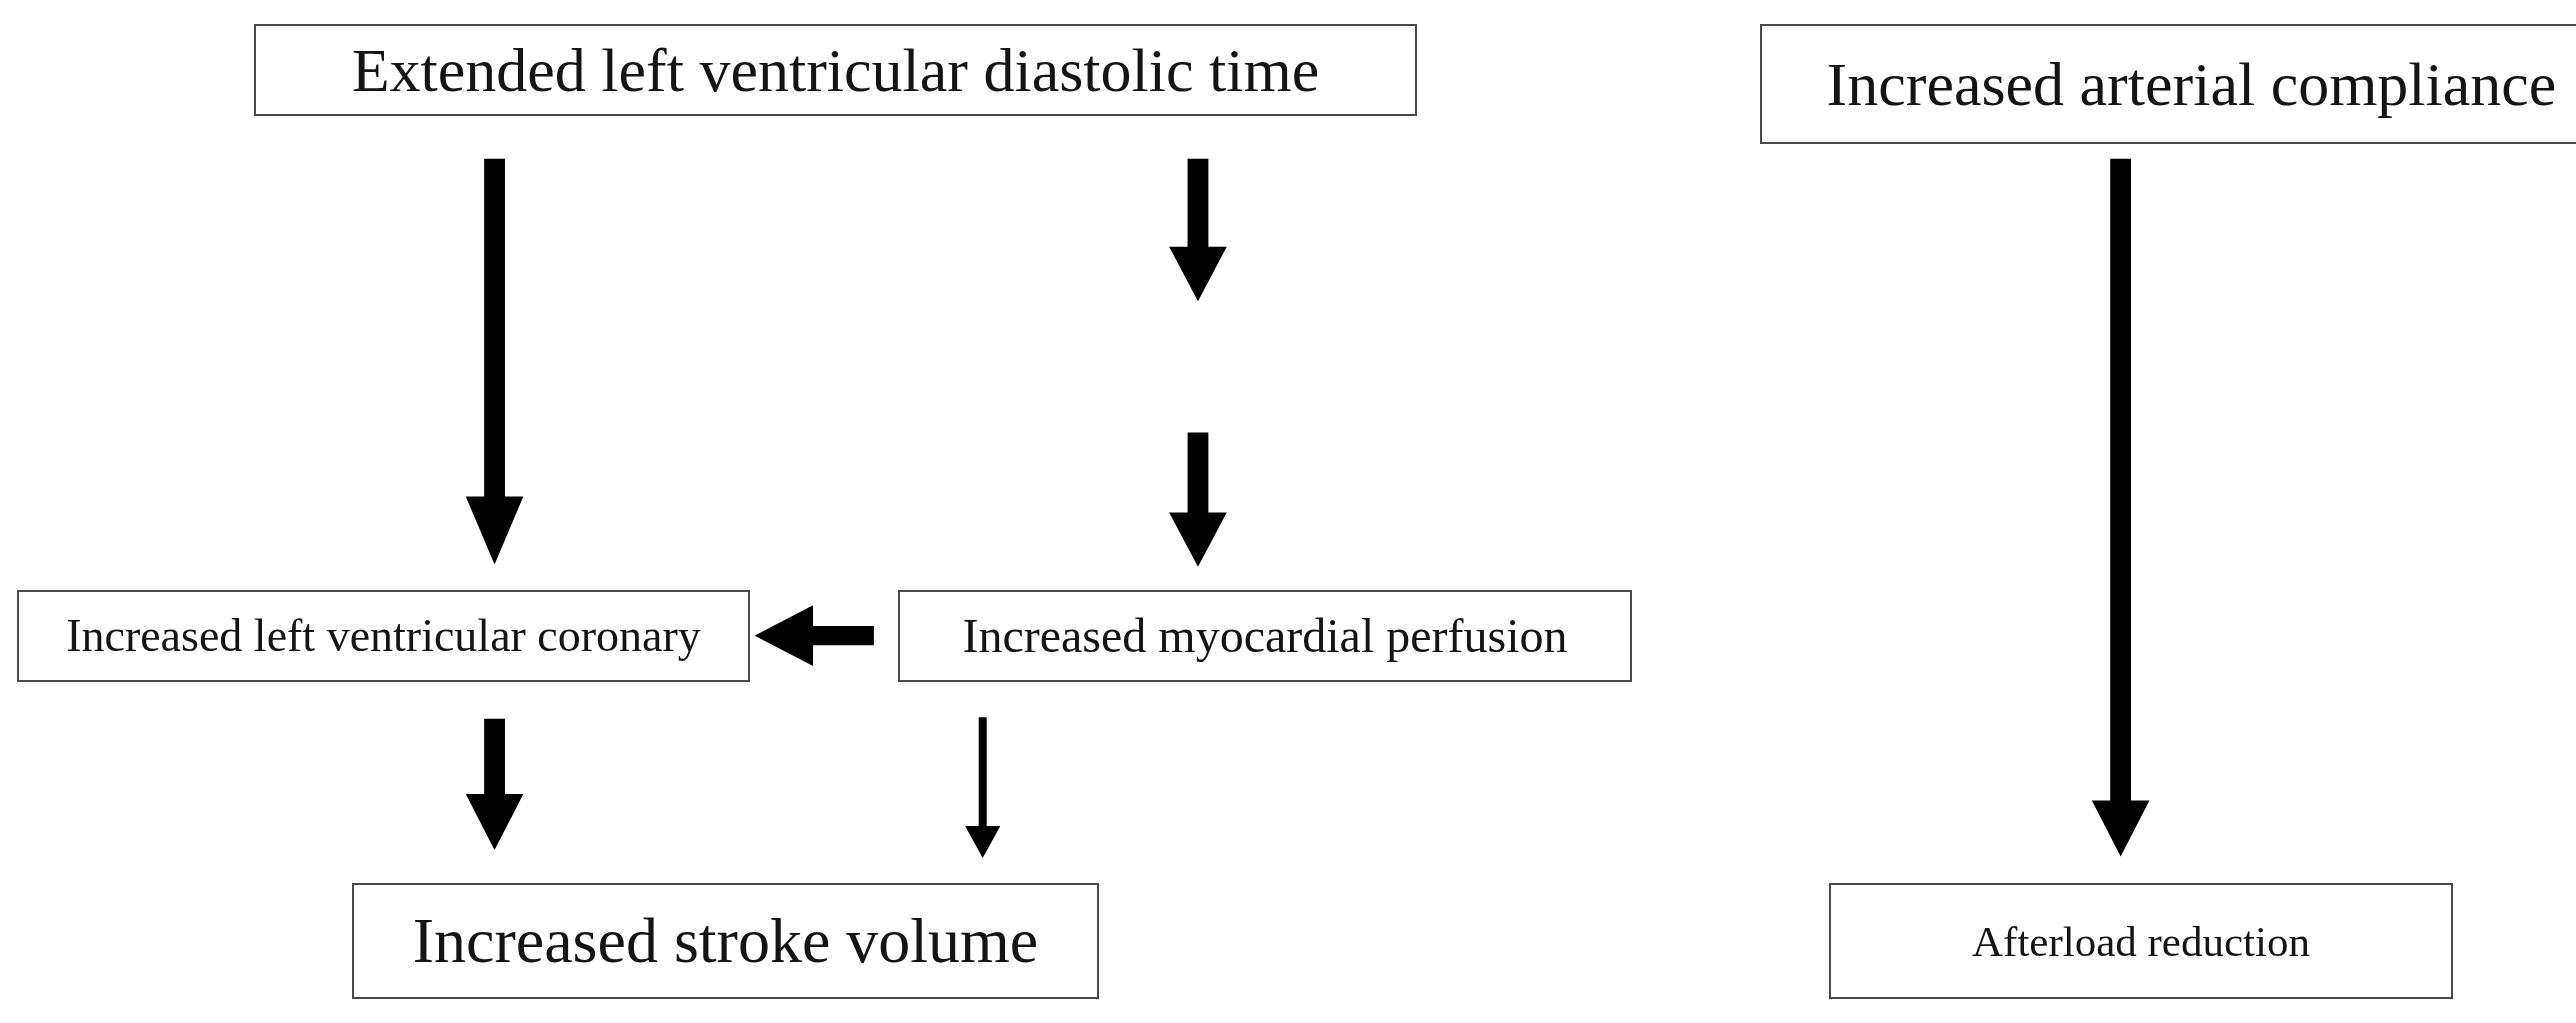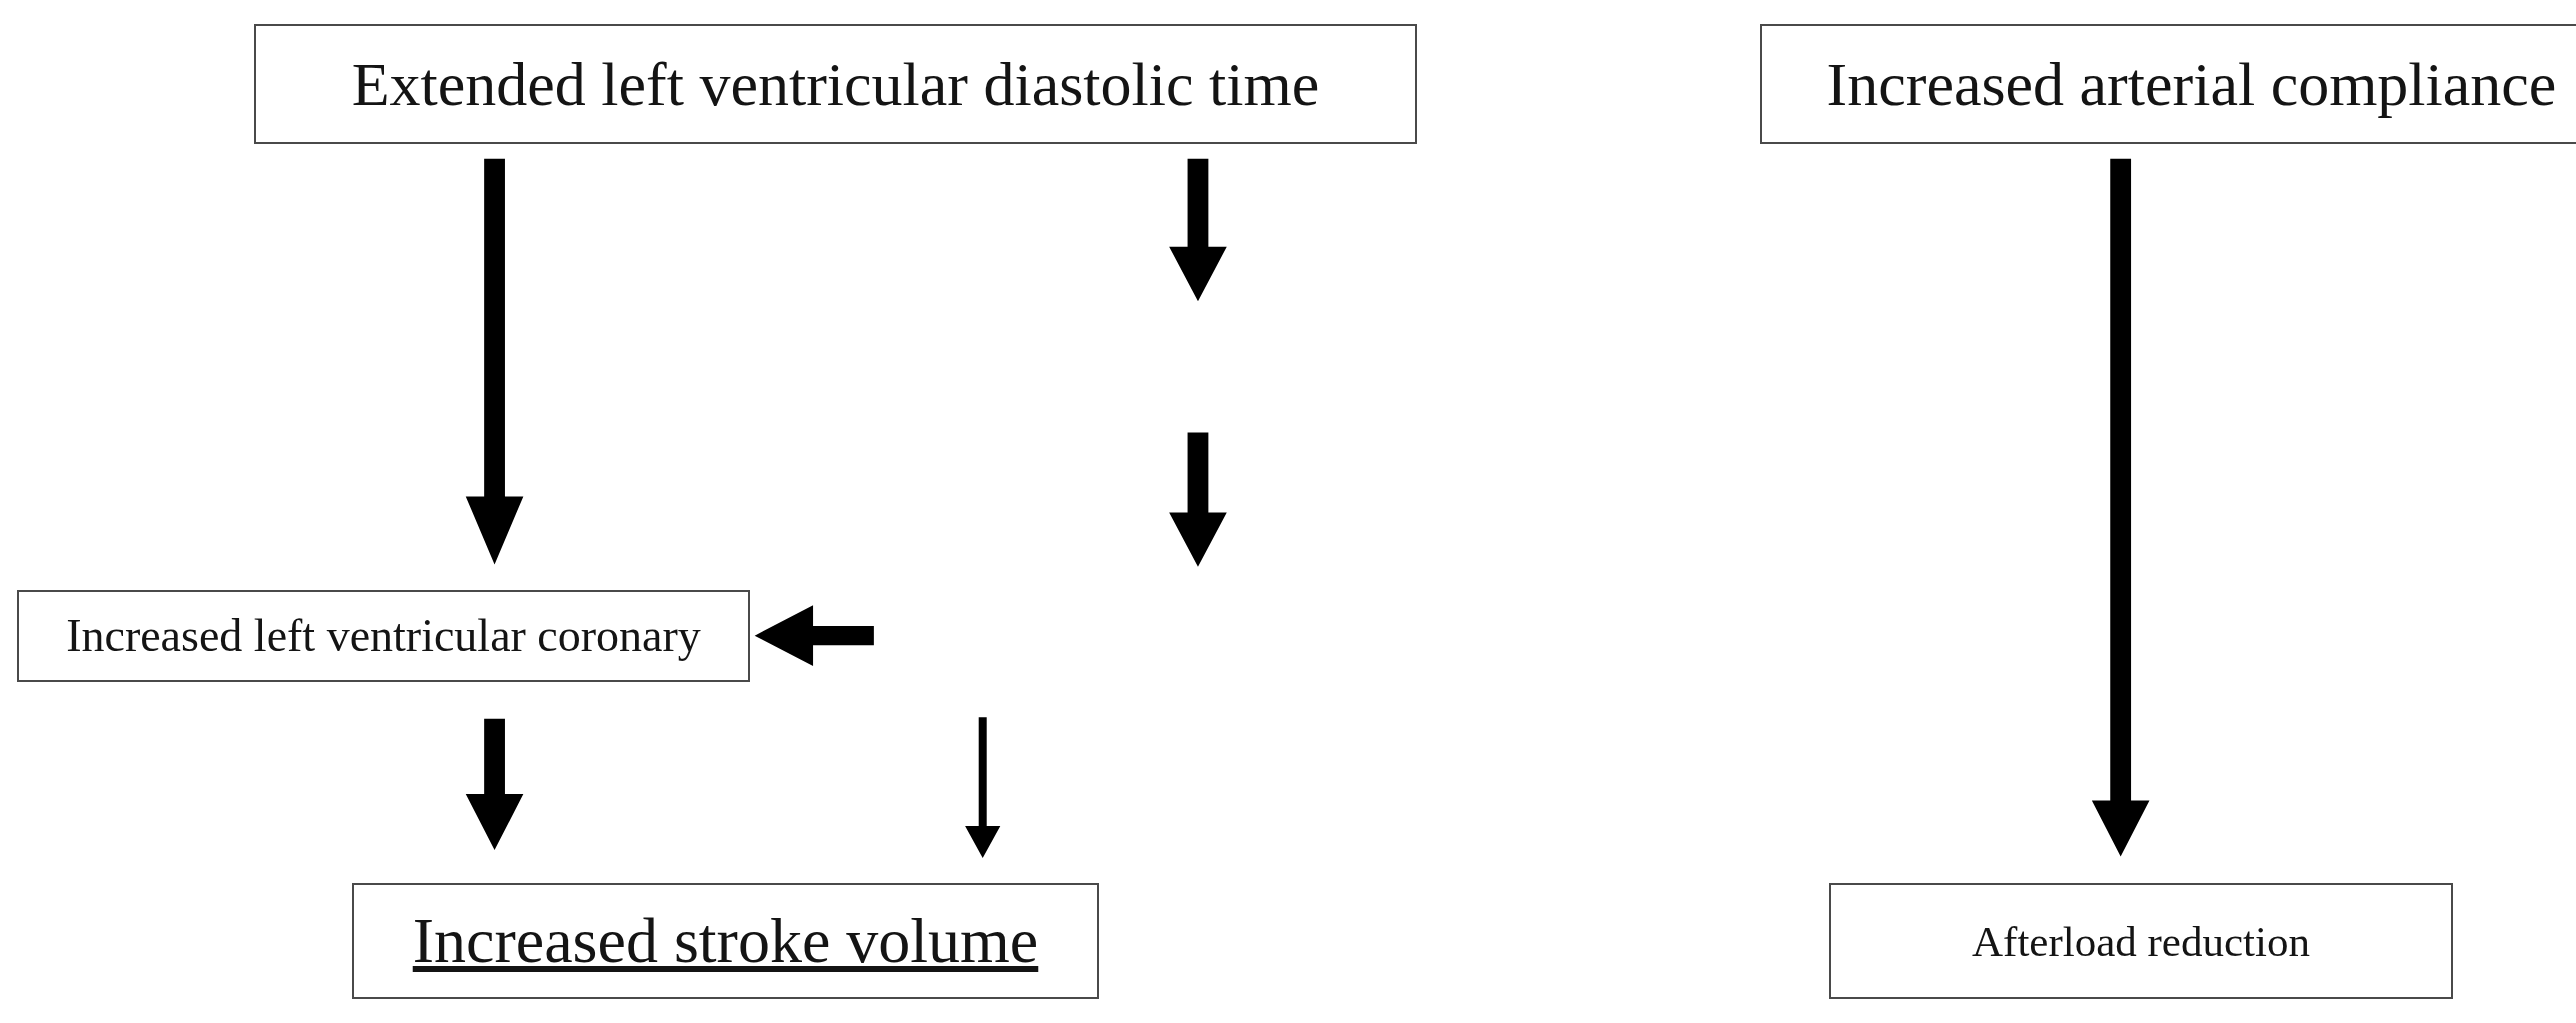--- a/index.html
+++ b/index.html
@@ -30,26 +30,26 @@
     background: #ffffff;
     display: flex;
     align-items: center;
     justify-content: center;
     text-align: center;
     color: #141414;
     white-space: nowrap;
     line-height: 1;
   }
   
-  .n-ext   { left: 254px;  top: 24px;   width: 1163px; height: 120px; font-size: 62px; }
+  .n-ext   { left: 254px;  top: 24px;   width: 1163px; height: 92px; font-size: 62px; }
   .n-art   { left: 1760px; top: 24px;   width: 863px; height: 120px; font-size: 62px; }
   .n-cor   { left: 898px; top: 318px;  width: 726px;  height: 86px; font-size: 48px; }
   .n-fill  { left: 17px;   top: 590px;  width: 733px;  height: 92px; font-size: 46px; }
   .n-myo   { left: 898px; top: 590px;  width: 734px;  height: 92px; font-size: 48px; }
-  .n-strk  { left: 352px;  top: 883px; width: 747px;  height: 116px; font-size: 64px; text-decoration: underline; }
+  .n-strk  { left: 352px;  top: 883px; width: 747px;  height: 116px; font-size: 64px; }
   .n-aftr  { left: 1829px; top: 883px; width: 624px;  height: 116px; font-size: 43px; }
 </style>
 </head>
 <body>
 
 <div class="canvas">
 
   <svg class="edges-layer" viewBox="0 0 3219 1279" width="2576" height="1024">
 
     <polygon points="605,198 631,198 631,620 654,620 618,705 582,620 605,620" fill="#000000"></polygon>
@@ -73,20 +73,23 @@
 
   <div class="node n-art">
     <span>Increased arterial compliance</span>
   </div>
 
 
   <div class="node n-fill">
     <span>Increased left ventricular coronary</span>
   </div>
 
+  <div class="node n-myo">
+    <span>Increased myocardial perfusion</span>
+  </div>
 
   <div class="node n-strk">
     <span>Increased stroke volume</span>
   </div>
 
   <div class="node n-aftr">
     <span>Afterload reduction</span>
   </div>
 
 </div>

